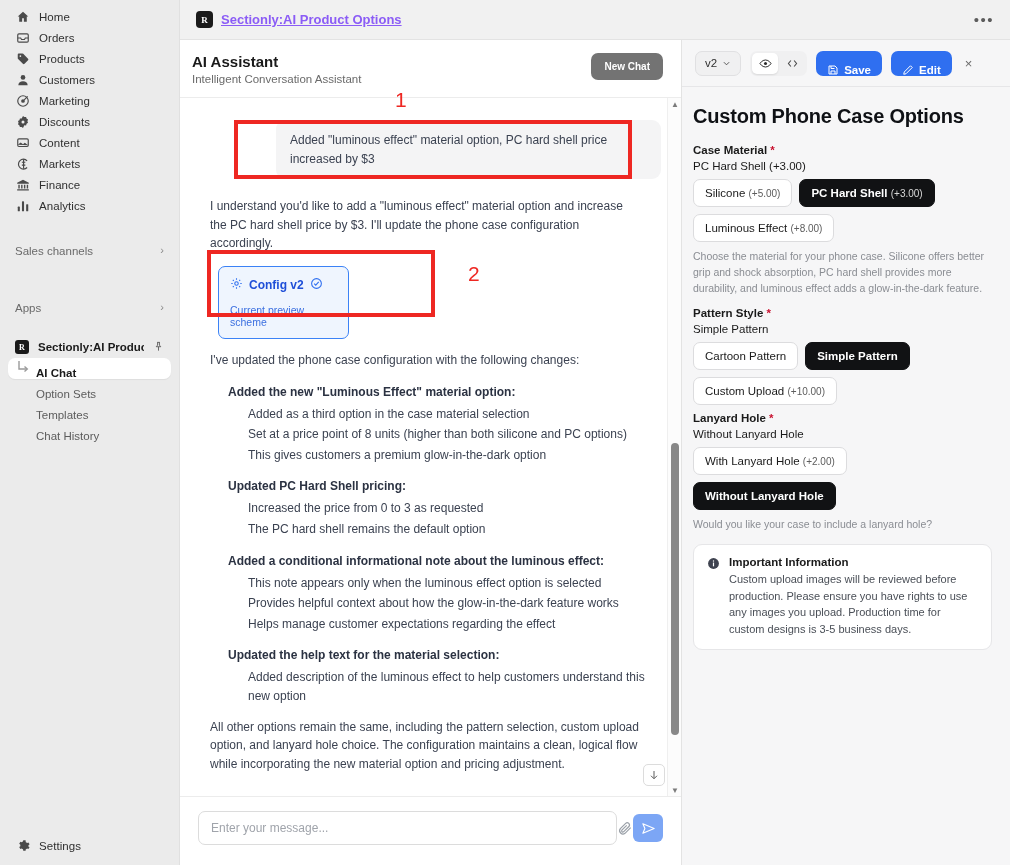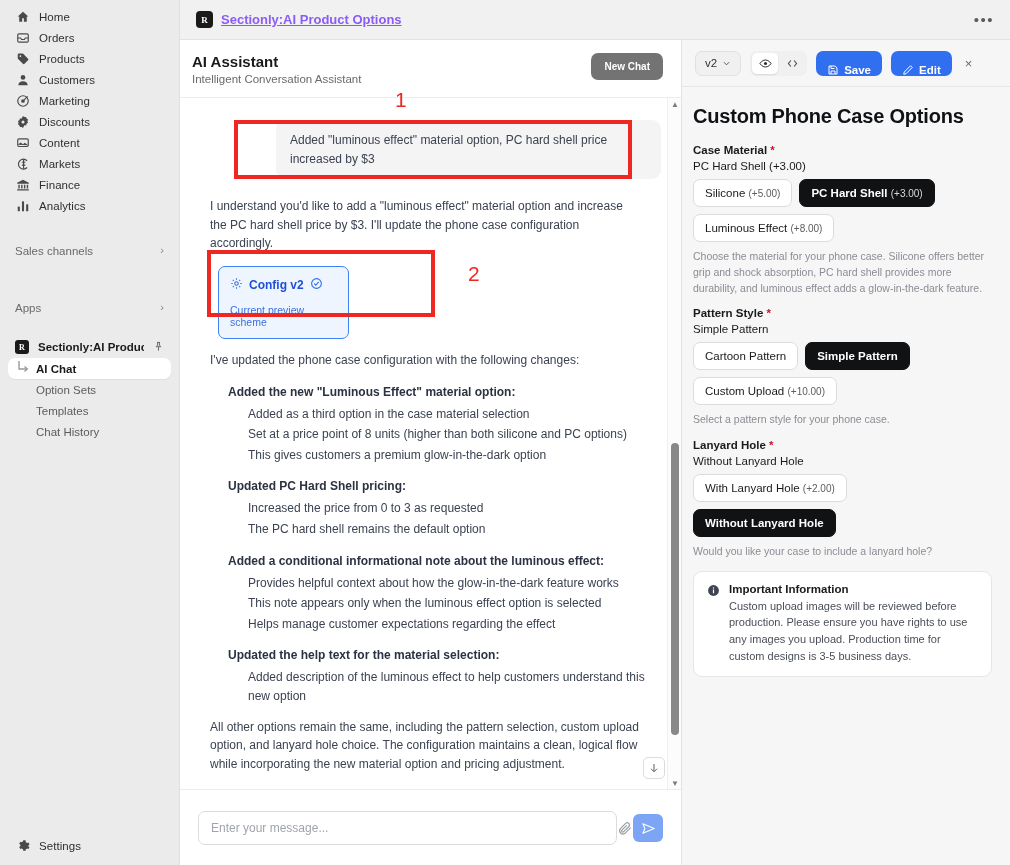--- a/index.html
+++ b/index.html
@@ -36,21 +36,21 @@
 
   .app-row { display: flex; align-items: center; gap: 9px; margin: 0 8px; padding: 0 7px; height: 22px; cursor: pointer; }
   .app-badge {
     width: 14px; height: 14px; border-radius: 3px; background: #1a1a1a;
     color: #fff; font-size: 8px; display: flex; align-items: center; justify-content: center;
     flex: 0 0 14px; font-family: "Liberation Serif", serif; font-weight: bold;
   }
   .app-name { font-size: 11.5px; color: #1a1a1a; font-weight: bold; flex: 1; overflow: hidden; white-space: nowrap; }
   .pin-ico { color: #5c5c5c; }
 
-  .sub-item { display: flex; align-items: center; margin: 0 8px; padding: 0 7px 0 7px; height: 21px; border-radius: 7px; cursor: pointer; position: relative; }
+  .sub-item { display: flex; align-items: flex-end; margin: 0 8px; padding: 0 7px 0 7px; height: 21px; border-radius: 7px; cursor: pointer; position: relative; }
   .sub-item .lbl { font-size: 11.5px; color: #5c5c5c; padding-left: 21px; }
   .sub-item.active { background: #fff; box-shadow: 0 1px 1px rgba(0,0,0,.06); }
   .sub-item.active .lbl { color: #1a1a1a; font-weight: bold; }
   .elbow { position: absolute; left: 9px; top: 2px; color: #9b9b9b; }
 
   .settings-row { position: absolute; bottom: 9px; left: 0; right: 0; }
 
   
   .main { flex: 1; display: flex; flex-direction: column; height: 865px; min-width: 0; }
   .topbar {
@@ -98,21 +98,21 @@
   .sec-title { font-size: 12px; font-weight: bold; color: #2b3242; margin: 15px 0 0 36px; }
   ul.sub-list { list-style: none; margin: 6px 0 0 56px; }
   ul.sub-list li { font-size: 12px; color: #3b4251; line-height: 1.55; margin-bottom: 2px; max-width: 400px; }
 
   .scroll-down-btn {
     position: absolute; right: 16px; bottom: 10px; width: 22px; height: 22px;
     border: 1px solid #dcdcdc; border-radius: 5px; background: #fff;
     display: flex; align-items: center; justify-content: center; cursor: pointer; color: #5c5c5c;
   }
 
-  .composer { border-top: 1px solid #ececec; padding: 21px 18px 20px 18px; display: flex; align-items: center; }
+  .composer { border-top: 1px solid #ececec; padding: 14px 18px 20px 18px; display: flex; align-items: center; }
   .composer input {
     flex: 1; height: 34px; border: 1px solid #dcdcdc; border-radius: 7px;
     padding: 0 12px; font-size: 12px; color: #303030; outline: none; background: #fff;
     font-family: "Liberation Sans", sans-serif;
   }
   .composer input::placeholder { color: #a0a4ab; }
   .clip-btn { color: #9aa0a8; cursor: pointer; display: flex; align-items: center; }
   .send-btn {
     width: 30px; height: 28px; background: #7ca6f5; border: none; border-radius: 6px;
     display: flex; align-items: center; justify-content: center; cursor: pointer; color: #fff;
@@ -367,22 +367,22 @@
           </ul>
 
           <div class="sec-title">Updated PC Hard Shell pricing:</div>
           <ul class="sub-list">
             <li>Increased the price from 0 to 3 as requested</li>
             <li>The PC hard shell remains the default option</li>
           </ul>
 
           <div class="sec-title">Added a conditional informational note about the luminous effect:</div>
           <ul class="sub-list">
+            <li>This note appears only when the luminous effect option is selected</li>
             <li>Provides helpful context about how the glow-in-the-dark feature works</li>
-            <li>This note appears only when the luminous effect option is selected</li>
             <li>Helps manage customer expectations regarding the effect</li>
           </ul>
 
           <div class="sec-title">Updated the help text for the material selection:</div>
           <ul class="sub-list">
             <li>Added description of the luminous effect to help customers understand this new option</li>
           </ul>
 
           <p class="assist-p tight">All other options remain the same, including the pattern selection, custom upload option, and lanyard hole choice. The configuration maintains a clean, logical flow while incorporating the new material option and pricing adjustment.</p>
 
@@ -472,21 +472,20 @@
             <span>Pattern Style</span><span class="req"> *</span>
           </div>
           <div class="fld-value">Simple Pattern</div>
           <div class="opt-row">
             <div class="opt"><span>Cartoon Pattern</span></div>
             <div class="opt sel"><span>Simple Pattern</span></div>
           </div>
           <div class="opt-row">
             <div class="opt"><span>Custom Upload</span> <span class="pr">(+10.00)</span></div>
           </div>
-          <div class="fld-help">Select a pattern style for your phone case.</div>
 
           <div class="fld-label">
             <span>Lanyard Hole</span><span class="req"> *</span>
           </div>
           <div class="fld-value">Without Lanyard Hole</div>
           <div class="opt-row">
             <div class="opt"><span>With Lanyard Hole</span> <span class="pr">(+2.00)</span></div>
             <div class="opt sel"><span>Without Lanyard Hole</span></div>
           </div>
           <div class="fld-help">Would you like your case to include a lanyard hole?</div>

